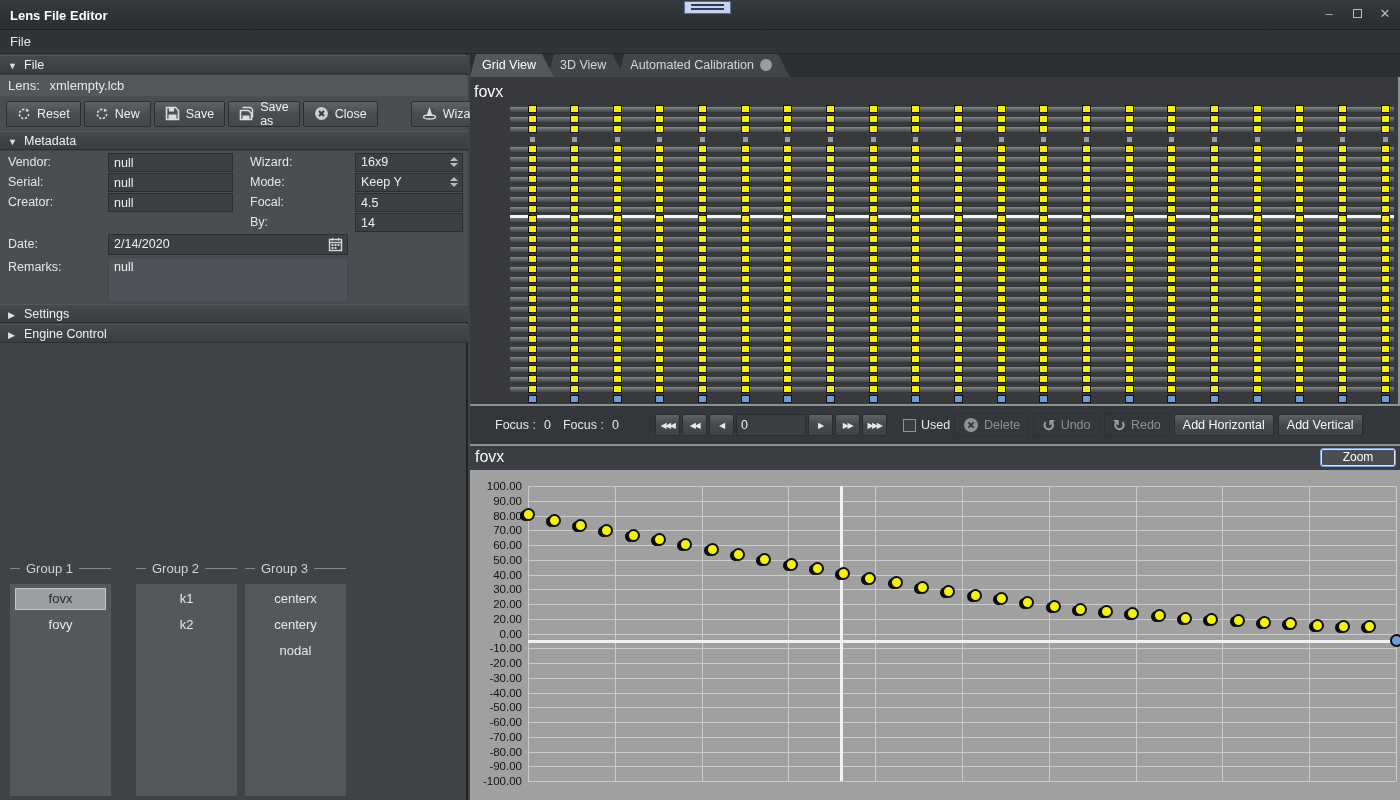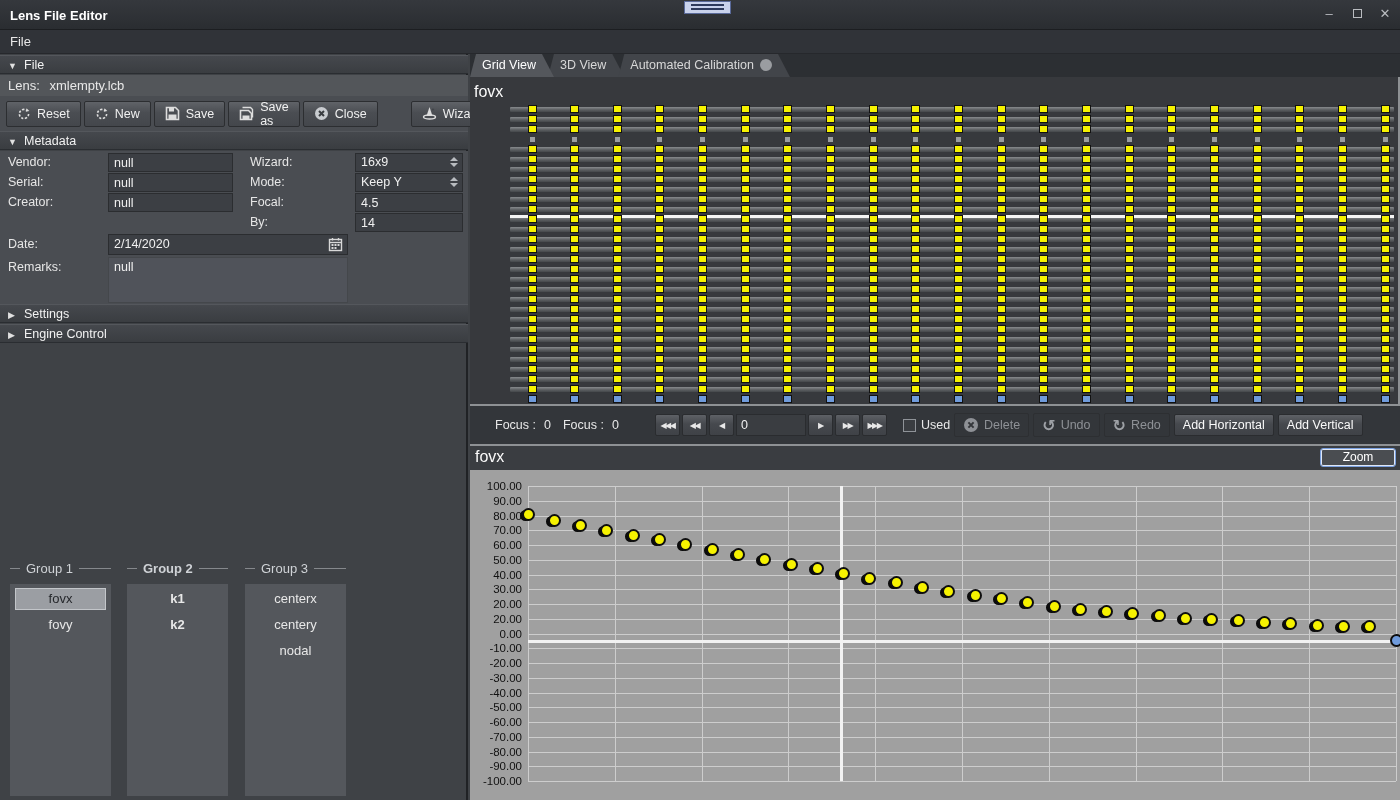--- a/index.html
+++ b/index.html
@@ -50,21 +50,21 @@
   .spin i { display:block; width:0; height:0; border-left:4px solid transparent; border-right:4px solid transparent; }
   .spin .up { border-bottom:4px solid #b8bbbf; margin-bottom:2px; }
   .spin .dn { border-top:4px solid #b8bbbf; }
   .m-area { position:absolute; background:#50535a; border:1px solid #44474b; color:#f0f0f0; font-size:12.5px;
     padding:2px 5px; }
   .cal-ic { position:absolute; right:4px; top:2px; }
 
   
   .groups { position:absolute; left:0; top:506px; width:468px; height:236px; }
   .group-box { position:absolute; top:0; width:101px; height:236px; }
-  .g1{left:10px;} .g2{left:127px;font-weight:bold;} .g3{left:245px;} .g4{left:362px;}
+  .g1{left:10px;} .g2{left:136px;} .g3{left:245px;} .g4{left:362px;}
   .group-legend { display:flex; align-items:center; height:16px; color:#cfd2d6; font-size:13px; }
   .group-legend i { height:1px; background:#85888c; flex:1; }
   .group-legend i.short { flex:0 0 10px; }
   .group-legend span { padding:0 6px; }
   .group-items { position:absolute; left:0; top:24px; width:101px; height:212px; background:#54575c; }
   .group-item { height:22px; line-height:22px; text-align:center; color:#e8e8e8; font-size:13px; margin:4px 5px 0 5px; }
   .group-item.selected { background:#9b9ea3; color:#26282c; border:1px solid #c3c6ca; line-height:20px; }
 
   
   .right-panel { position:absolute; left:470px; top:54px; width:930px; height:746px; background:#33363a; }

